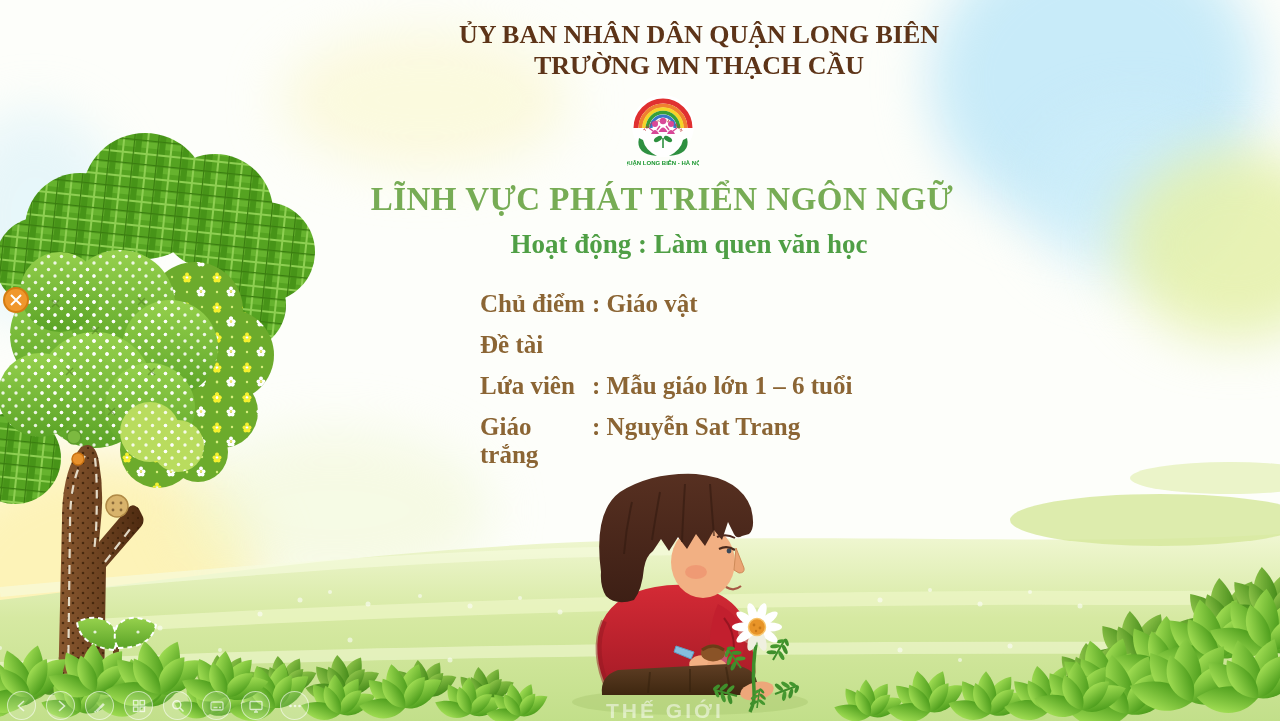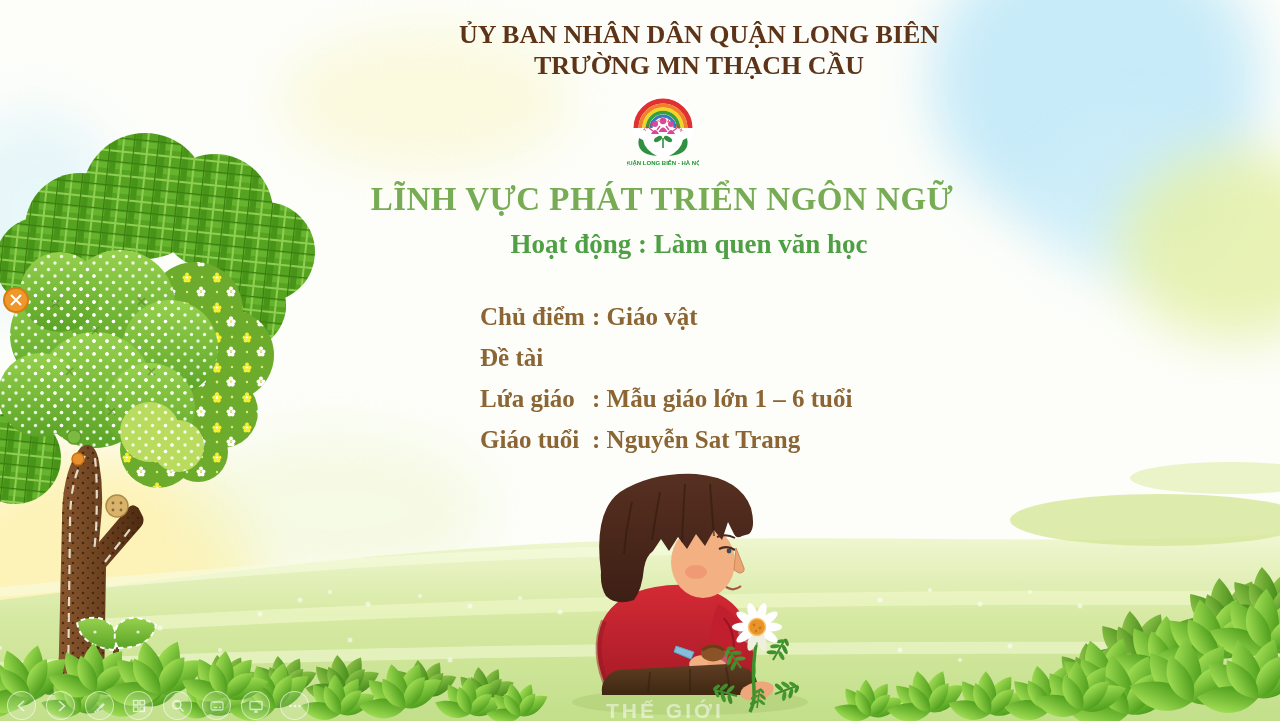--- a/index.html
+++ b/index.html
@@ -12,21 +12,21 @@
   #scene{position:absolute;left:0;top:0;z-index:2;}
   .textlayer{position:absolute;left:0;top:0;width:1280px;height:721px;z-index:4;pointer-events:none;}
   .hline{width:100%;text-align:center;font-weight:bold;color:#5d3418;font-size:26px;line-height:31px;transform:translateX(37px);}
   .hdr{position:absolute;top:19px;left:0;width:100%;padding-left:22px;}
   .logo-wrap{position:absolute;left:627px;top:88px;width:72px;height:82px;}
   .slide-title{position:absolute;top:181px;left:0;width:100%;text-align:center;font-weight:bold;
     color:#77ac55;font-size:33px;letter-spacing:.5px;transform:translateX(22px);}
   .slide-subtitle{position:absolute;top:229px;left:0;width:100%;text-align:center;font-weight:bold;
     color:#4f9f45;font-size:27px;transform:translateX(49px);}
   .details{position:absolute;left:480px;top:290px;}
-  .detail-row{display:flex;height:41px;align-items:flex-end;font-weight:bold;font-size:25px;color:#8b6534;}
+  .detail-row{display:flex;height:41px;align-items:flex-start;font-weight:bold;font-size:25px;color:#8b6534;}
   .detail-label{width:112px;flex:0 0 auto;}
   .detail-value{white-space:pre;}
   .watermark{position:absolute;left:606px;top:699px;z-index:3;font-weight:bold;font-size:21px;
     letter-spacing:3px;color:rgba(255,255,255,.5);font-family:"Liberation Sans",sans-serif;}
   .toolbar{position:absolute;left:7px;bottom:1px;z-index:5;display:flex;gap:10px;}
   .tb-btn{width:29px;height:29px;border-radius:50%;border:1.5px solid rgba(255,255,255,.55);
     background:rgba(255,255,255,.13);display:flex;align-items:center;justify-content:center;cursor:pointer;box-sizing:border-box;}
   .tb-btn svg{opacity:.8;}
 </style>
 </head>
@@ -408,25 +408,25 @@
 
   <div class="details">
     <div class="detail-row">
       <span class="detail-label">Chủ điểm</span>
       <span class="detail-value">: Giáo vật</span>
     </div>
     <div class="detail-row">
       <span class="detail-label">Đề tài</span>
     </div>
     <div class="detail-row">
-      <span class="detail-label">Lứa giáo</span>
+      <span class="detail-label">Lứa viên</span>
       <span class="detail-value">: Mẫu giáo lớn 1 – 6 tuổi</span>
     </div>
     <div class="detail-row">
-      <span class="detail-label">Giáo tuổi</span>
+      <span class="detail-label">Giáo trắng</span>
       <span class="detail-value">: Nguyễn Sat Trang</span>
     </div>
   </div>
 </div>
 
 <div class="toolbar">
   <div class="tb-btn">
     <svg width="16" height="16" viewBox="0 0 16 16" stroke="rgba(255,255,255,.9)" stroke-width="1.6" fill="none">
         <path d="M10 3 L4.5 8 L10 13"></path>
       </svg>

